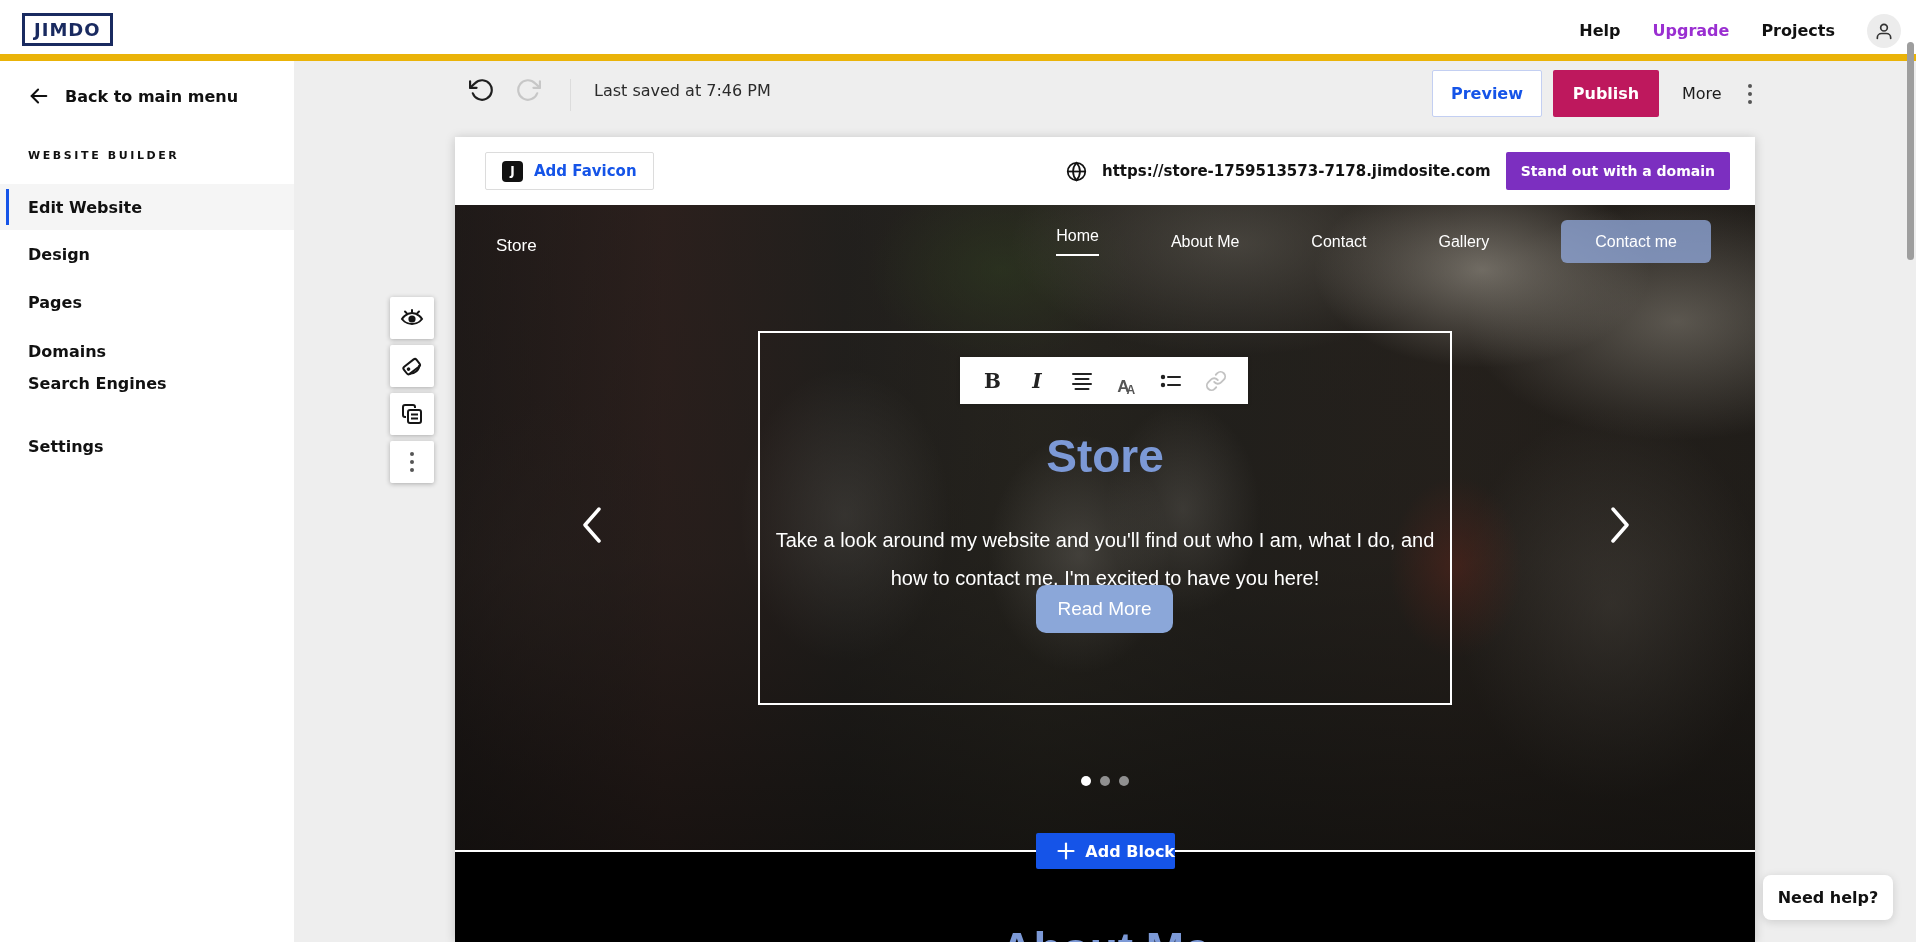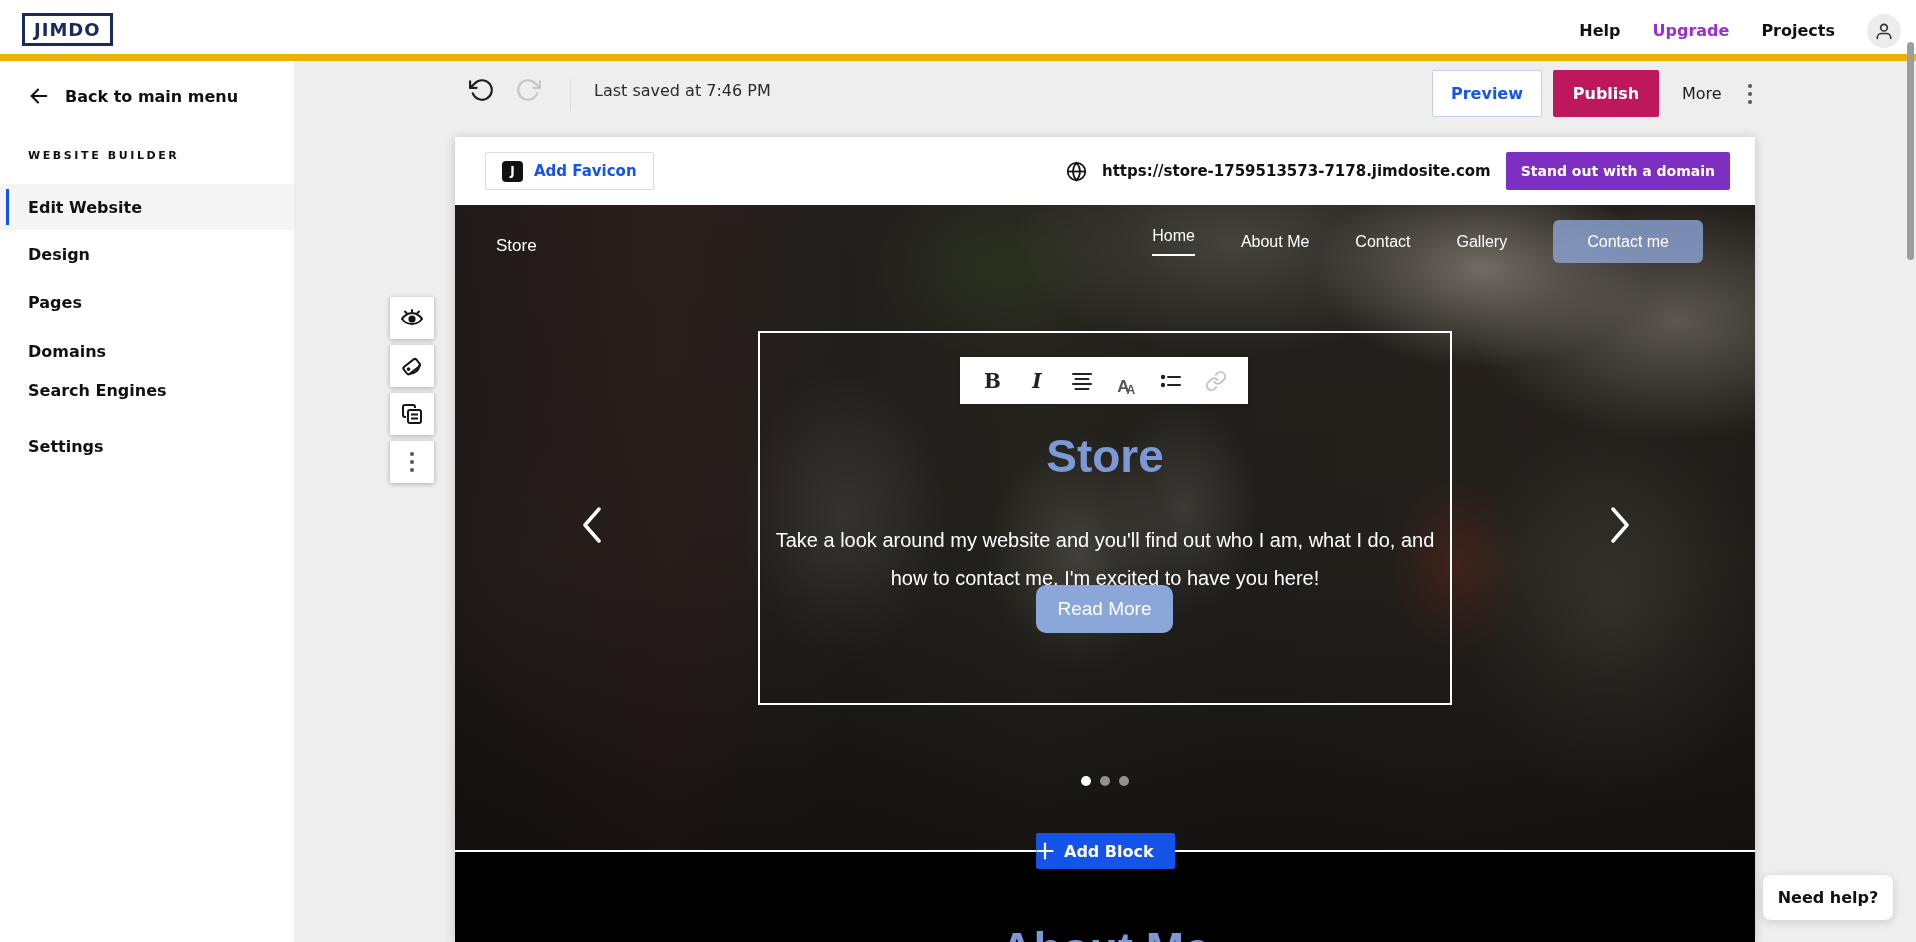--- a/index.html
+++ b/index.html
@@ -58,21 +58,21 @@
       radial-gradient(150px 210px at 30% 48%, rgba(198,193,183,0.28), rgba(198,193,183,0) 70%),
       radial-gradient(130px 170px at 48% 54%, rgba(214,209,199,0.38), rgba(214,209,199,0) 70%),
       radial-gradient(110px 150px at 56% 47%, rgba(208,203,193,0.32), rgba(208,203,193,0) 70%),
       radial-gradient(95px 130px at 77% 56%, rgba(150,62,46,0.62), rgba(150,62,46,0) 70%),
       radial-gradient(220px 280px at 89% 62%, rgba(188,180,166,0.3), rgba(188,180,166,0) 70%),
       radial-gradient(200px 260px at 8% 60%, rgba(60,48,44,0.8), rgba(60,48,44,0) 75%),
       linear-gradient(90deg, #2e2624 0%, #43302c 16%, #33302c 30%, #3b382f 45%, #35322c 60%, #3a332c 76%, #332e28 100%);
   }
   .hero::before { content:""; position:absolute; inset:0; background:linear-gradient(180deg, rgba(10,9,8,0.42) 0%, rgba(10,9,8,0.48) 55%, rgba(8,7,6,0.72) 100%); }
   .site-brand { position:absolute; left:41px; top:31px; color:#fff; font-size:17px; z-index:3; cursor:pointer; }
-  .site-nav { position:absolute; right:52px; top:15px; height:43px; display:flex; align-items:center; gap:46px; z-index:3;justify-content:space-between; }
+  .site-nav { position:absolute; right:44px; top:15px; height:43px; display:flex; align-items:center; gap:72px; z-index:3;justify-content:space-between; }
   .nav-link { color:#fff; font-size:16px; cursor:pointer; }
   .nav-link.active { padding-bottom:9px; border-bottom:2px solid #fff; }
   .contact-btn { height:43px; padding:0 34px; background:rgba(143,167,216,0.78); color:#fff; font-size:16px; border-radius:6px; display:flex; align-items:center; cursor:pointer; }
   .carousel-arrow { position:absolute; top:298px; width:30px; height:44px; color:#fff; cursor:pointer; z-index:4; }
   .arrow-prev { left:122px; }
   .arrow-next { left:1150px; }
 
   .sel-frame { position:absolute; left:303px; top:126px; width:694px; height:374px; border:2px solid #fff; z-index:3; }
   .fmt-toolbar { position:absolute; left:200px; top:24px; width:288px; height:47px; background:#fff; display:flex; align-items:center; justify-content:space-around; padding:0 10px; box-shadow:0 1px 4px rgba(0,0,0,0.15); }
   .fmt-btn { width:32px; height:32px; display:flex; align-items:center; justify-content:center; cursor:pointer; color:#222; }
@@ -82,21 +82,21 @@
   .fmt-aa .a1 { font-size:17px; } .fmt-aa .a2 { font-size:12px; margin-left:-3px; }
   .fmt-link { color:#c2c2c2; }
   .hero-title { position:absolute; left:0; top:96px; width:100%; text-align:center; color:#7c99d6; font-size:46px; font-weight:700; cursor:text; }
   .hero-p { position:absolute; left:14px; right:14px; top:188px; color:#fff; font-size:20px; line-height:38px; text-align:center; cursor:text; }
   .read-more { position:absolute; left:276px; top:252px; width:137px; height:48px; background:#8ba7d9; color:#fff; font-size:19px; border-radius:10px; display:flex; align-items:center; justify-content:center; cursor:pointer; }
   .dots { position:absolute; left:50%; transform:translateX(-50%); top:571px; display:flex; gap:9px; z-index:3; }
   .dot { width:10px; height:10px; border-radius:50%; background:#909090; cursor:pointer; }
   .dot.active { background:#fff; }
 
   .section-line { position:absolute; left:0; top:713px; width:100%; height:2px; background:#fff; z-index:5; }
-  .add-block { position:absolute; left:581px; top:696px; width:139px; height:36px; background:#1554e8; color:#fff; font-size:16px; font-weight:700; border-radius:2px; display:flex; align-items:center; justify-content:flex-start; gap:10px; z-index:6; cursor:pointer; }
+  .add-block { position:absolute; left:581px; top:696px; width:139px; height:36px; background:#1554e8; color:#fff; font-size:16px; font-weight:700; border-radius:2px; display:flex; align-items:center; justify-content:flex-end; gap:10px; z-index:6; cursor:pointer; }
   .black-section { position:absolute; left:0; top:715px; width:100%; height:90px; background:#000; overflow:hidden; }
   .next-title { position:absolute; left:0; top:70px; width:100%; text-align:center; color:#7c99d6; font-size:46px; font-weight:700; font-family:"Liberation Sans", sans-serif; }
 
   
   .tools { position:absolute; left:96px; top:236px; display:flex; flex-direction:column; gap:6px; z-index:20; }
   .tool-btn { width:44px; height:42px; background:#fff; border-radius:2px; box-shadow:0 1px 5px rgba(0,0,0,0.28); display:flex; align-items:center; justify-content:center; color:#151515; cursor:pointer; }
 
   .need-help { position:absolute; left:1469px; top:814px; width:130px; height:45px; background:#fff; border-radius:8px; box-shadow:0 2px 10px rgba(0,0,0,0.14); display:flex; align-items:center; justify-content:center; font-size:16px; font-weight:700; color:#111; cursor:pointer; z-index:25; }
 
   .scroll-thumb { position:absolute; right:2px; top:42px; width:7px; height:218px; background:#9e9e9e; border-radius:4px; z-index:60; cursor:grab; }
@@ -141,21 +141,21 @@
       </div>
     <div class="sb-item" style="top:170px;">
         <span>Design</span>
       </div>
     <div class="sb-item" style="top:218px;">
         <span>Pages</span>
       </div>
     <div class="sb-item" style="top:267px;">
         <span>Domains</span>
       </div>
-    <div class="sb-item" style="top:306px;">
+    <div class="sb-item" style="top:299px;">
         <span>Search Engines</span>
       </div>
     <div class="sb-item" style="top:362px;">
         <span>Settings</span>
       </div>
   </div>
 
   <div class="workspace">
 
     <button class="icon-btn undo">

